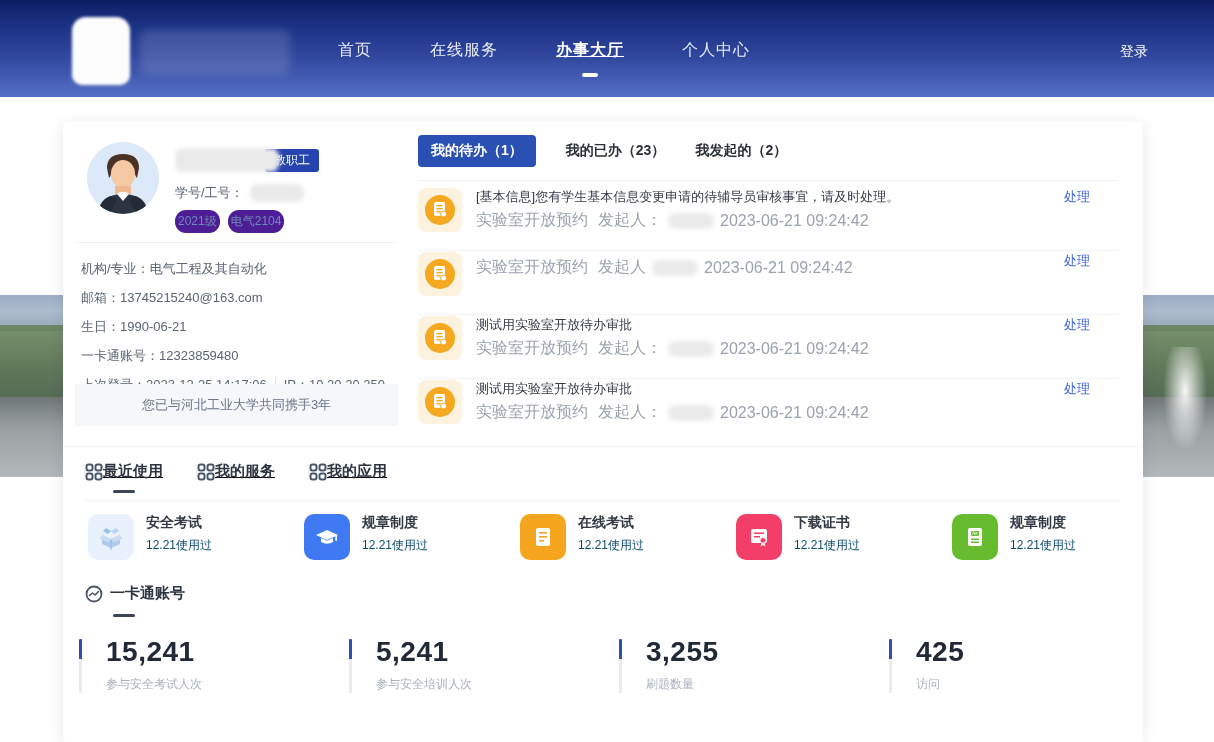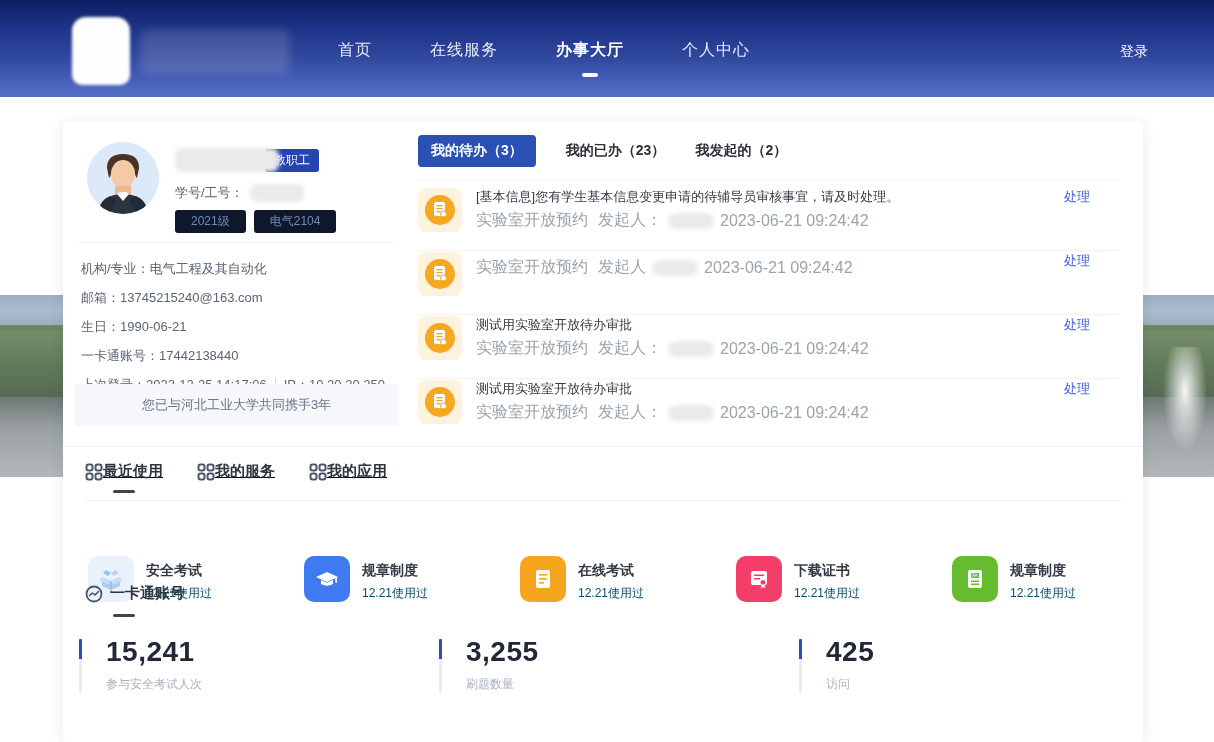--- a/index.html
+++ b/index.html
@@ -9,21 +9,21 @@
   
   .navbar { position:absolute; left:0; top:0; width:1214px; height:97px;
     background:linear-gradient(180deg,#0e1e63 0%,#1d3488 30%,#31489f 60%,#5571c7 100%); }
   .logo-wrap { position:absolute; left:62px; top:12px; width:230px; height:75px; }
   .logo-blob { position:absolute; left:10px; top:5px; width:58px; height:68px;
     background:#fdfdfd; border-radius:14px 14px 10px 10px; filter:blur(1.5px); }
   .logo-text-blur { position:absolute; left:78px; top:18px; width:150px; height:44px;
     background:rgba(255,255,255,0.14); border-radius:8px; filter:blur(4px); }
   .nav-menu { position:absolute; left:338px; top:40px; display:flex; gap:58px; }
   .nav-item { color:#e8ecf8; font-size:16px; cursor:pointer; position:relative; letter-spacing:1px; }
-  .nav-item.active { color:#ffffff; font-weight:bold; }
+  .nav-item.active { color:#ffffff; font-weight:bold;text-decoration:underline; }
   .nav-item.active::after { content:""; position:absolute; left:50%; transform:translateX(-50%);
     bottom:-16px; width:16px; height:4px; background:#fff; border-radius:2px; }
   .login-link { position:absolute; right:66px; top:43px; color:#fff; font-size:14px; cursor:pointer; }
 
   
   .hero-photo { position:absolute; left:0; top:97px; width:1214px; height:283px;
     background:
       radial-gradient(ellipse 50px 90px at 1185px 240px, rgba(255,255,255,0.9) 0%, rgba(255,255,255,0) 60%),
       linear-gradient(180deg,
         #5c74b4 0%, #72879e 34%,
@@ -50,21 +50,21 @@
   .avatar { position:absolute; left:24px; top:20px; width:72px; height:72px; border-radius:50%;
     background:#dce9f8; overflow:hidden; }
   .name-row { position:absolute; left:112px; top:26px; display:flex; align-items:center; }
   .redact { background:#eaeaea; border-radius:8px; filter:blur(2px); display:inline-block; }
   .name-redact { width:104px; height:24px; margin-right:-14px; position:relative; z-index:2; }
   .role-badge { background:#2644af; color:#fff; font-size:12px; padding:3px 9px; border-radius:3px;
     position:relative; z-index:1; white-space:nowrap; }
   .sid-row { position:absolute; left:112px; top:62px; font-size:13px; color:#5a6475; display:flex; align-items:center; }
   .sid-redact { width:54px; height:18px; margin-left:6px; }
   .tag-row { position:absolute; left:112px; top:88px; display:flex; gap:8px; }
-  .tag-chip { background:#0f172a; color:#7189b8; font-size:12px; padding:3px 16px; border-radius:3px; }
+  .tag-chip { background:#4c1d95; color:#7189b8; font-size:12px; padding:3px 3px; border-radius:11px; }
   .profile-divider { position:absolute; left:14px; top:120px; width:318px; height:1px; background:#eef1f5; }
   .detail-list { position:absolute; left:18px; top:132px; width:320px; }
   .detail-row { font-size:13px; color:#5a6475; line-height:29px; white-space:nowrap; }
   .detail-row .val { color:#5a6475; }
   .ip-sep { display:inline-block; width:1px; height:12px; background:#d8dde5; margin:0 8px; vertical-align:-1px; }
   .profile-footer { position:absolute; left:12px; top:262px; width:323px; height:42px;
     background:#f5f7fa; display:flex; align-items:center; justify-content:center;
     font-size:13px; color:#6b7689; }
 
   
@@ -90,21 +90,21 @@
   .zone-divider { position:absolute; left:0; top:324px; width:1080px; height:1px; background:#f2f4f7; }
 
   
   .svc-tabs { position:absolute; left:22px; top:340px; display:flex; gap:34px; }
   .svc-tab { display:flex; align-items:center; cursor:pointer; position:relative;text-decoration:underline; }
   .svc-tab-label { font-size:15px; font-weight:bold; color:#2d3540; }
   .svc-tab.active::after { content:""; position:absolute; left:28px; bottom:-12px; width:22px; height:3px;
     background:#3c4657; border-radius:2px; }
   .svc-divider { position:absolute; left:22px; top:378px; width:1036px; height:1px; background:#eef0f3; }
   .apps-row { position:absolute; left:0px; top:392px; width:1080px; display:flex; }
-  .app-card { flex:1; display:flex; align-items:flex-end; padding-left:25px; cursor:pointer;margin-top:42px; }
+  .app-card { flex:1; display:flex; align-items:flex-start; padding-left:25px; cursor:pointer; }
   .app-icon { width:46px; height:46px; border-radius:10px; display:flex; align-items:center; justify-content:center; flex:0 0 46px; }
   .app-text { margin-left:12px; }
   .app-name { font-size:14px; font-weight:bold; color:#333a45; }
   .app-used { font-size:12px; color:#0c4a6e; margin-top:5px; }
 
   
   .stats-header { position:absolute; left:22px; top:462px; display:flex; align-items:center; gap:7px; }
   .stats-title { font-size:15px; font-weight:bold; color:#2d3540; }
   .stats-underline { position:absolute; left:50px; top:492px; width:22px; height:3px; background:#3c4657; border-radius:2px; }
   .stats-row { position:absolute; left:0; top:514px; width:1080px; display:flex; }
@@ -163,29 +163,29 @@
     </div>
     <div class="tag-row">
       <span class="tag-chip">2021级</span>
       <span class="tag-chip">电气2104</span>
     </div>
     <div class="profile-divider"></div>
     <div class="detail-list">
       <div class="detail-row"><span>机构/专业：</span><span class="val">电气工程及其自动化</span></div>
       <div class="detail-row"><span>邮箱：</span><span class="val">13745215240@163.com</span></div>
       <div class="detail-row"><span>生日：</span><span class="val">1990-06-21</span></div>
-      <div class="detail-row"><span>一卡通账号：</span><span class="val">17442138440</span></div>
+      <div class="detail-row"><span>一卡通账号：</span><span class="val">12323859480</span></div>
       <div class="detail-row"><span>上次登录：</span><span class="val">2023-12-25 14:17:06</span><span class="ip-sep"></span><span>IP：</span><span class="val">10.20.20.250</span></div>
     </div>
     <div class="profile-footer">您已与河北工业大学共同携手3年</div>
   </div>
 
   <div class="todo-col">
     <div class="todo-tabs">
-      <div class="todo-tab active">我的待办（3）</div>
+      <div class="todo-tab active">我的待办（1）</div>
       <div class="todo-tab">我的已办（23）</div>
       <div class="todo-tab">我发起的（2）</div>
     </div>
     <div class="todo-tabs-divider"></div>
 
     <div class="todo-item" style="top:66px">
       <div class="todo-icon-box">
         <div class="todo-icon-circle">
             <svg width="14" height="16" viewBox="0 0 14 16">
               <rect x="1" y="0" width="11" height="14" rx="2" fill="#fff"></rect>
@@ -402,20 +402,27 @@
     <div class="stat-card">
       <div class="stat-bar"></div>
       <div class="stat-body">
         <div class="stat-value">15,241</div>
         <div class="stat-label">参与安全考试人次</div>
       </div>
     </div>
     <div class="stat-card">
       <div class="stat-bar"></div>
       <div class="stat-body">
+        <div class="stat-value">5,241</div>
+        <div class="stat-label">参与安全培训人次</div>
+      </div>
+    </div>
+    <div class="stat-card">
+      <div class="stat-bar"></div>
+      <div class="stat-body">
         <div class="stat-value">3,255</div>
         <div class="stat-label">刷题数量</div>
       </div>
     </div>
     <div class="stat-card">
       <div class="stat-bar"></div>
       <div class="stat-body">
         <div class="stat-value">425</div>
         <div class="stat-label">访问</div>
       </div>

